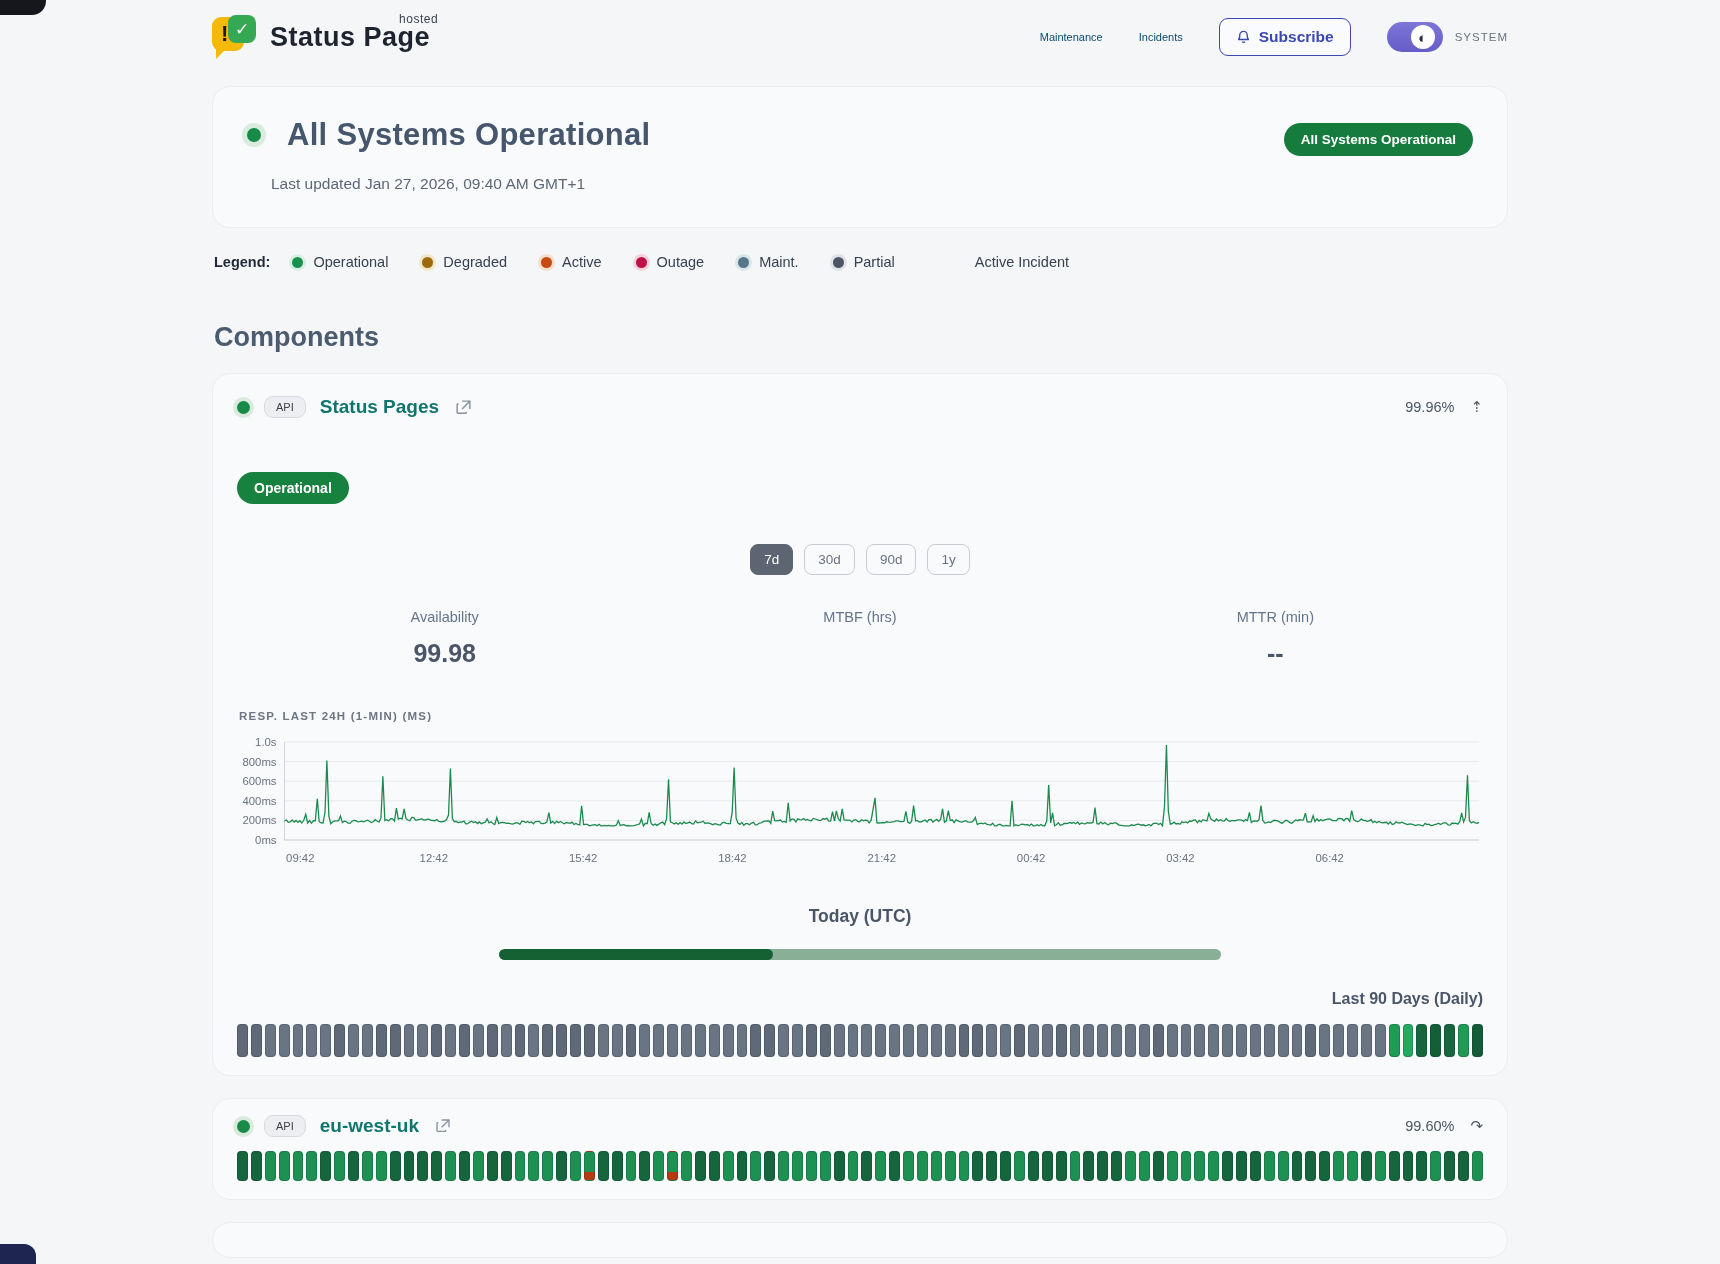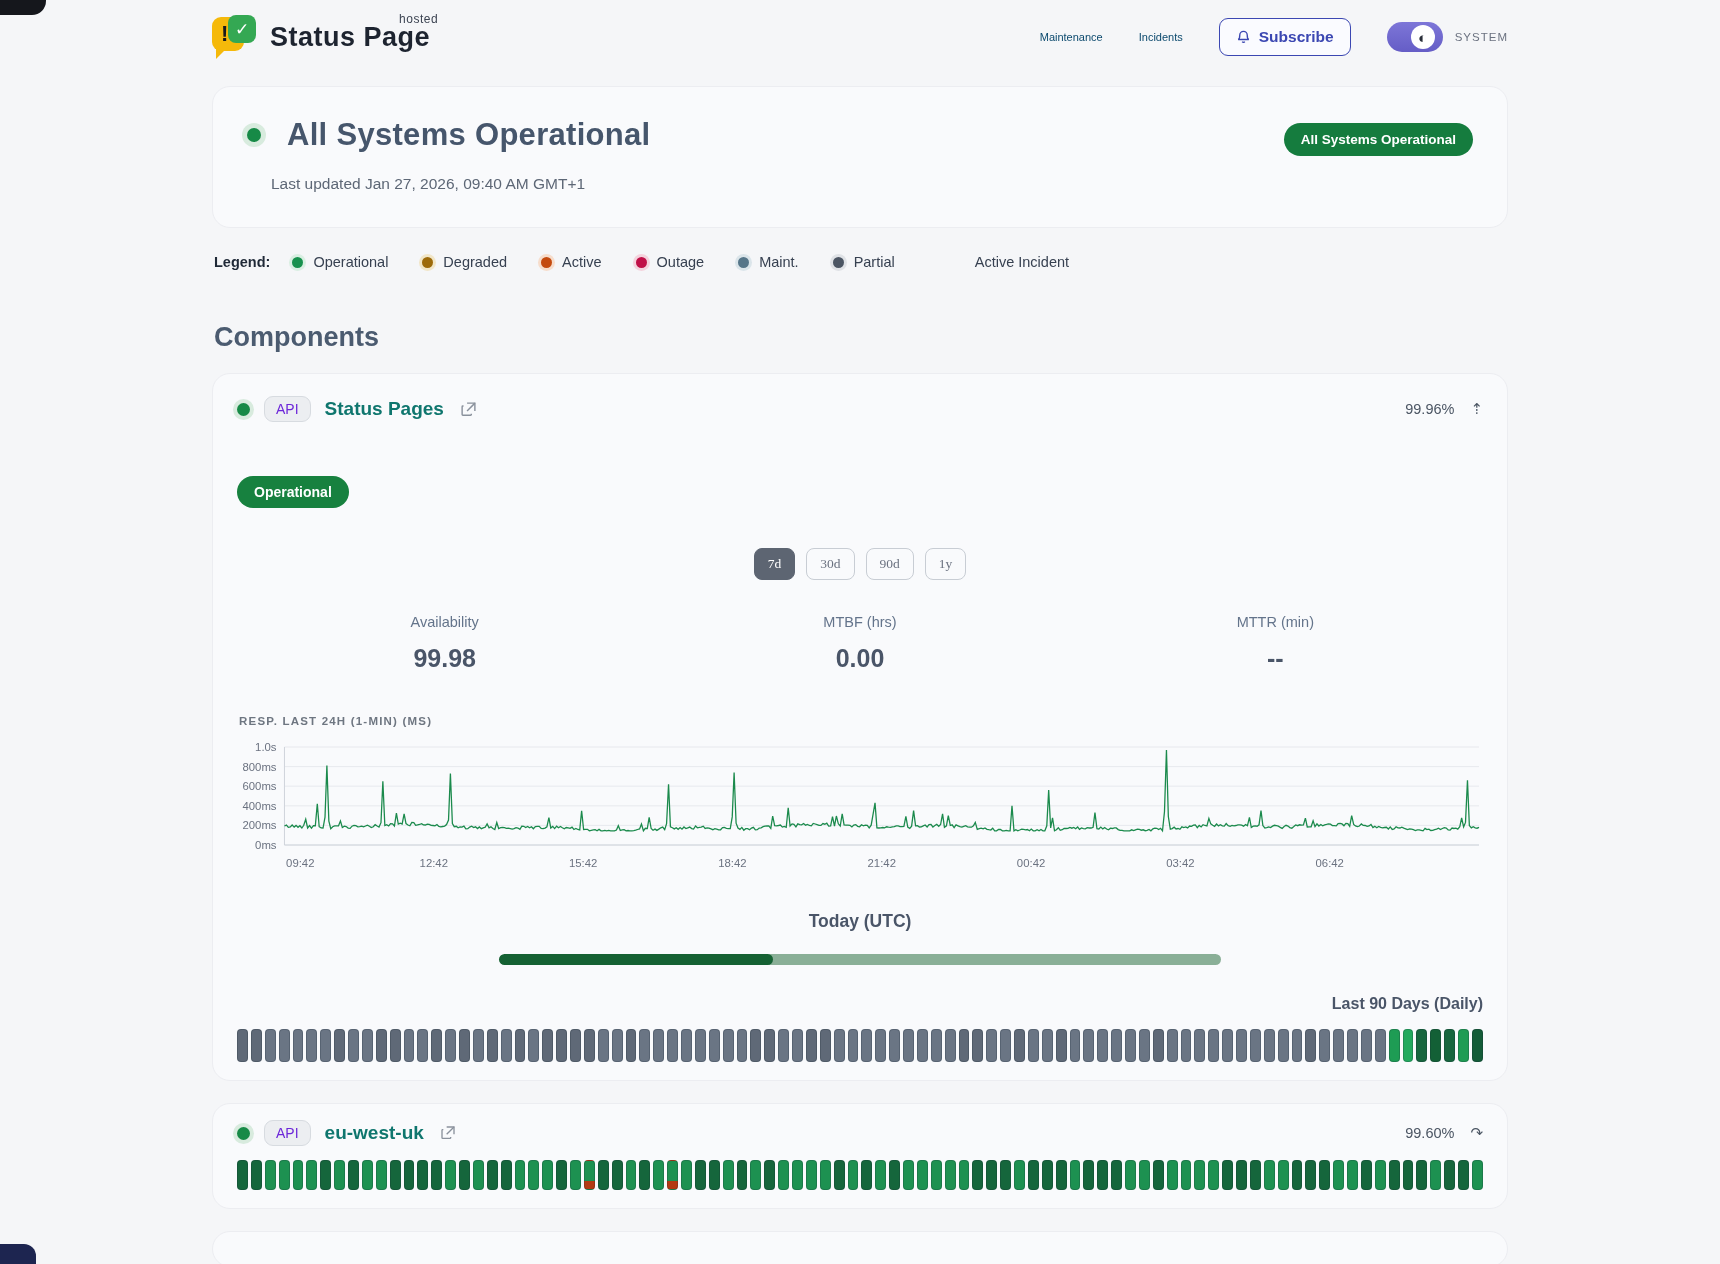--- a/index.html
+++ b/index.html
@@ -63,34 +63,34 @@
   .legend-active { margin-left:46px; color:#374151; }
   .note { margin:14px 0 0 2px; font-size:13.5px; color:#6b7280; }
 
   .components-heading { margin:52px 0 20px 2px; font-size:27px; font-weight:600; color:#4b5b70; }
 
   
   .main-card { padding:22px 24px 18px 24px; }
   .comp-head { display:flex; align-items:center; justify-content:space-between; }
   .comp-left { display:flex; align-items:center; gap:14px; }
   .comp-dot { width:13px; height:13px; border-radius:50%; background:#178a47; box-shadow:0 0 0 4px #d8ebde; }
-  .api-badge { background:#eceef1; border:1px solid #d7dbe0; color:#6d28d9; font-size:14px;
+  .api-badge { background:#eceef1; border:1px solid #d7dbe0; color:#404040; font-size:11px;
     padding:4px 11px; border-radius:9px; }
   .comp-name { font-size:19px; font-weight:bold; color:#0f766e; }
   .ext-icon { color:#8a919c; margin-left:2px; cursor:pointer; display:inline-flex; }
   .comp-right { display:flex; align-items:center; gap:16px; font-size:14.5px; color:#4b5563; }
   .collapse-icon,.expand-icon { font-size:15px; color:#4b5563; cursor:pointer; }
 
   .op-badge-row { margin:54px 0 0 0; }
   .op-badge { display:inline-block; background:#17813f; color:#fff; font-size:14px; font-weight:bold;
     padding:8px 17px; border-radius:999px; }
 
   .range-row { display:flex; justify-content:center; gap:11px; margin-top:40px; }
   .range-btn { font-size:13.5px; padding:7px 13px; border-radius:8px; cursor:pointer;
-    border:1.4px solid #c8cdd4; color:#6b7280; background:transparent; font-family:Liberation Serif, serif; }
+    border:1.4px solid #c8cdd4; color:#6b7280; background:transparent; font-family:Liberation Sans, sans-serif; }
   .range-btn.active { background:#5d6572; border-color:#5d6572; color:#fff; }
 
   .stats-row { display:flex; margin-top:34px; }
   .stat { flex:1; text-align:center; }
   .stat-label { font-size:14.5px; color:#64748b; }
   .stat-value { font-size:25px; font-weight:600; color:#4a5568; margin-top:14px; }
 
   .chart-block { margin-top:42px; }
   .chart-label { font-size:11.5px; letter-spacing:1.2px; color:#6e7681; margin-left:2px;font-weight:bold; }
   .chart-svg { width:100%; height:152px; margin-top:6px; display:block; }
@@ -225,21 +225,20 @@
         <button class="range-btn">1y</button>
       </div>
 
     <div class="stats-row" id="stats-row">
         <div class="stat">
           <div class="stat-label">Availability</div>
           <div class="stat-value">99.98</div>
         </div>
         <div class="stat">
           <div class="stat-label">MTBF (hrs)</div>
-          <div class="stat-value">0.00</div>
         </div>
         <div class="stat">
           <div class="stat-label">MTTR (min)</div>
           <div class="stat-value">--</div>
         </div>
       </div>
 
     <div class="chart-block">
       <div class="chart-label">RESP. LAST 24H (1-MIN) (MS)</div>
       <svg id="resp-chart" class="chart-svg" viewBox="0 0 1260 152" preserveAspectRatio="none">

